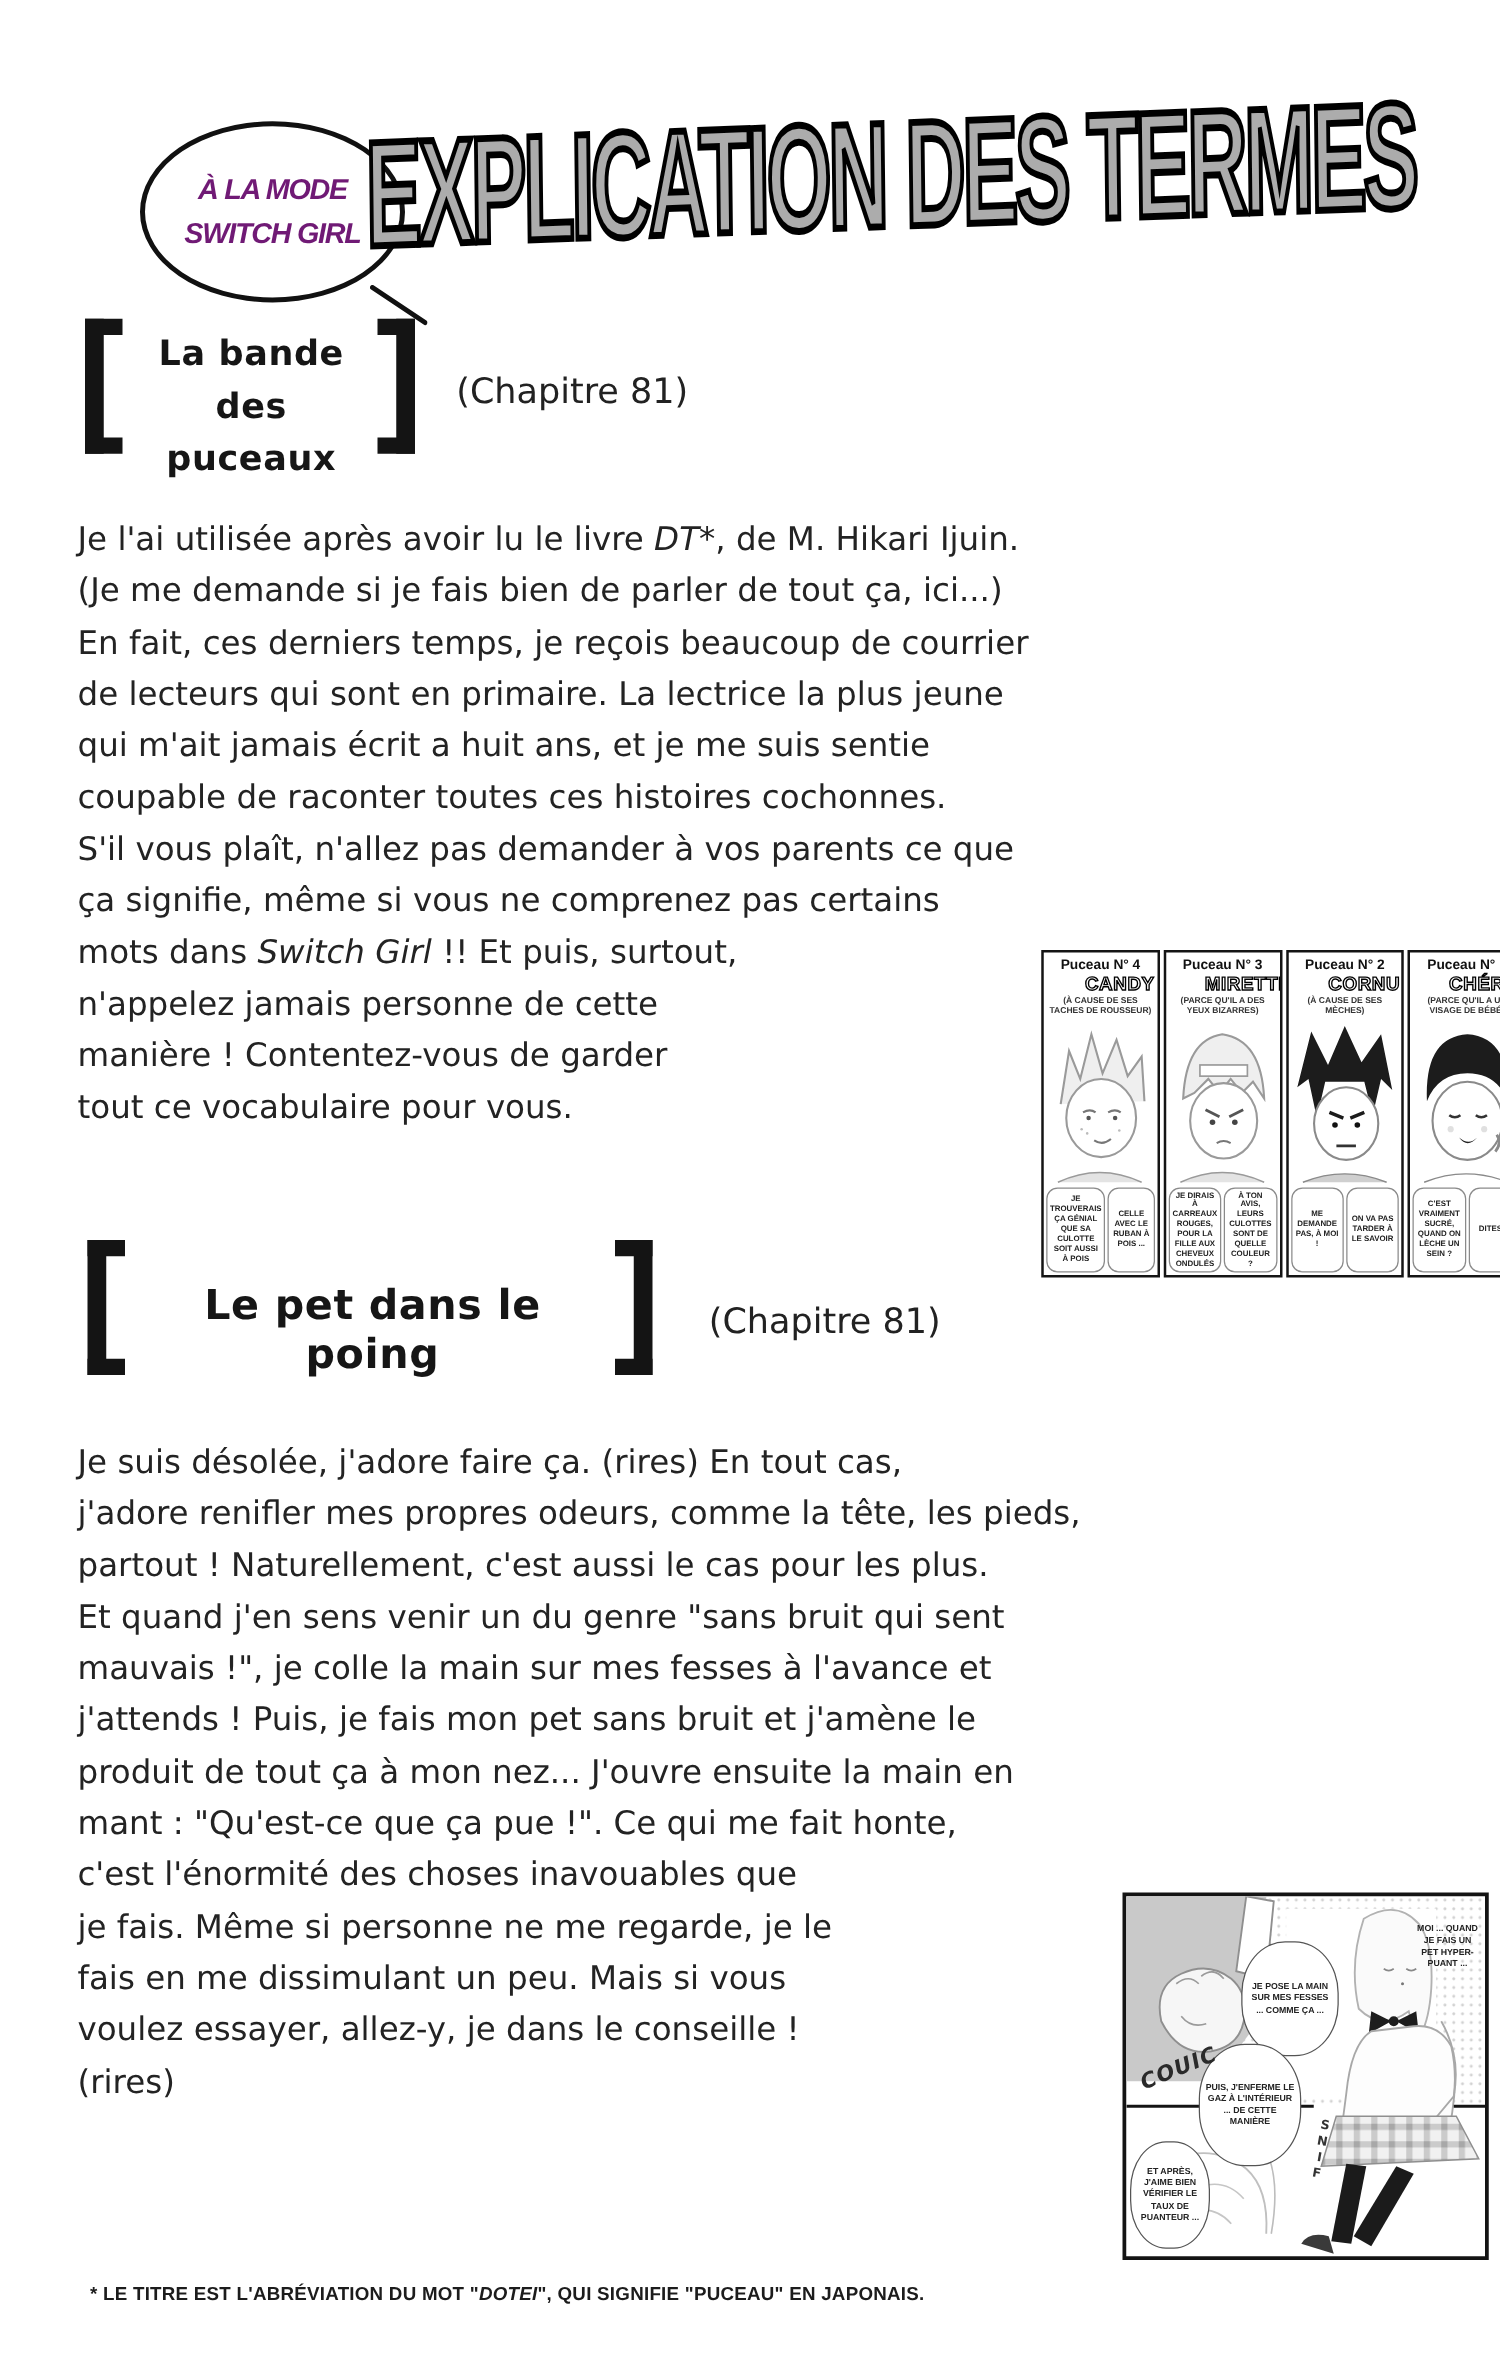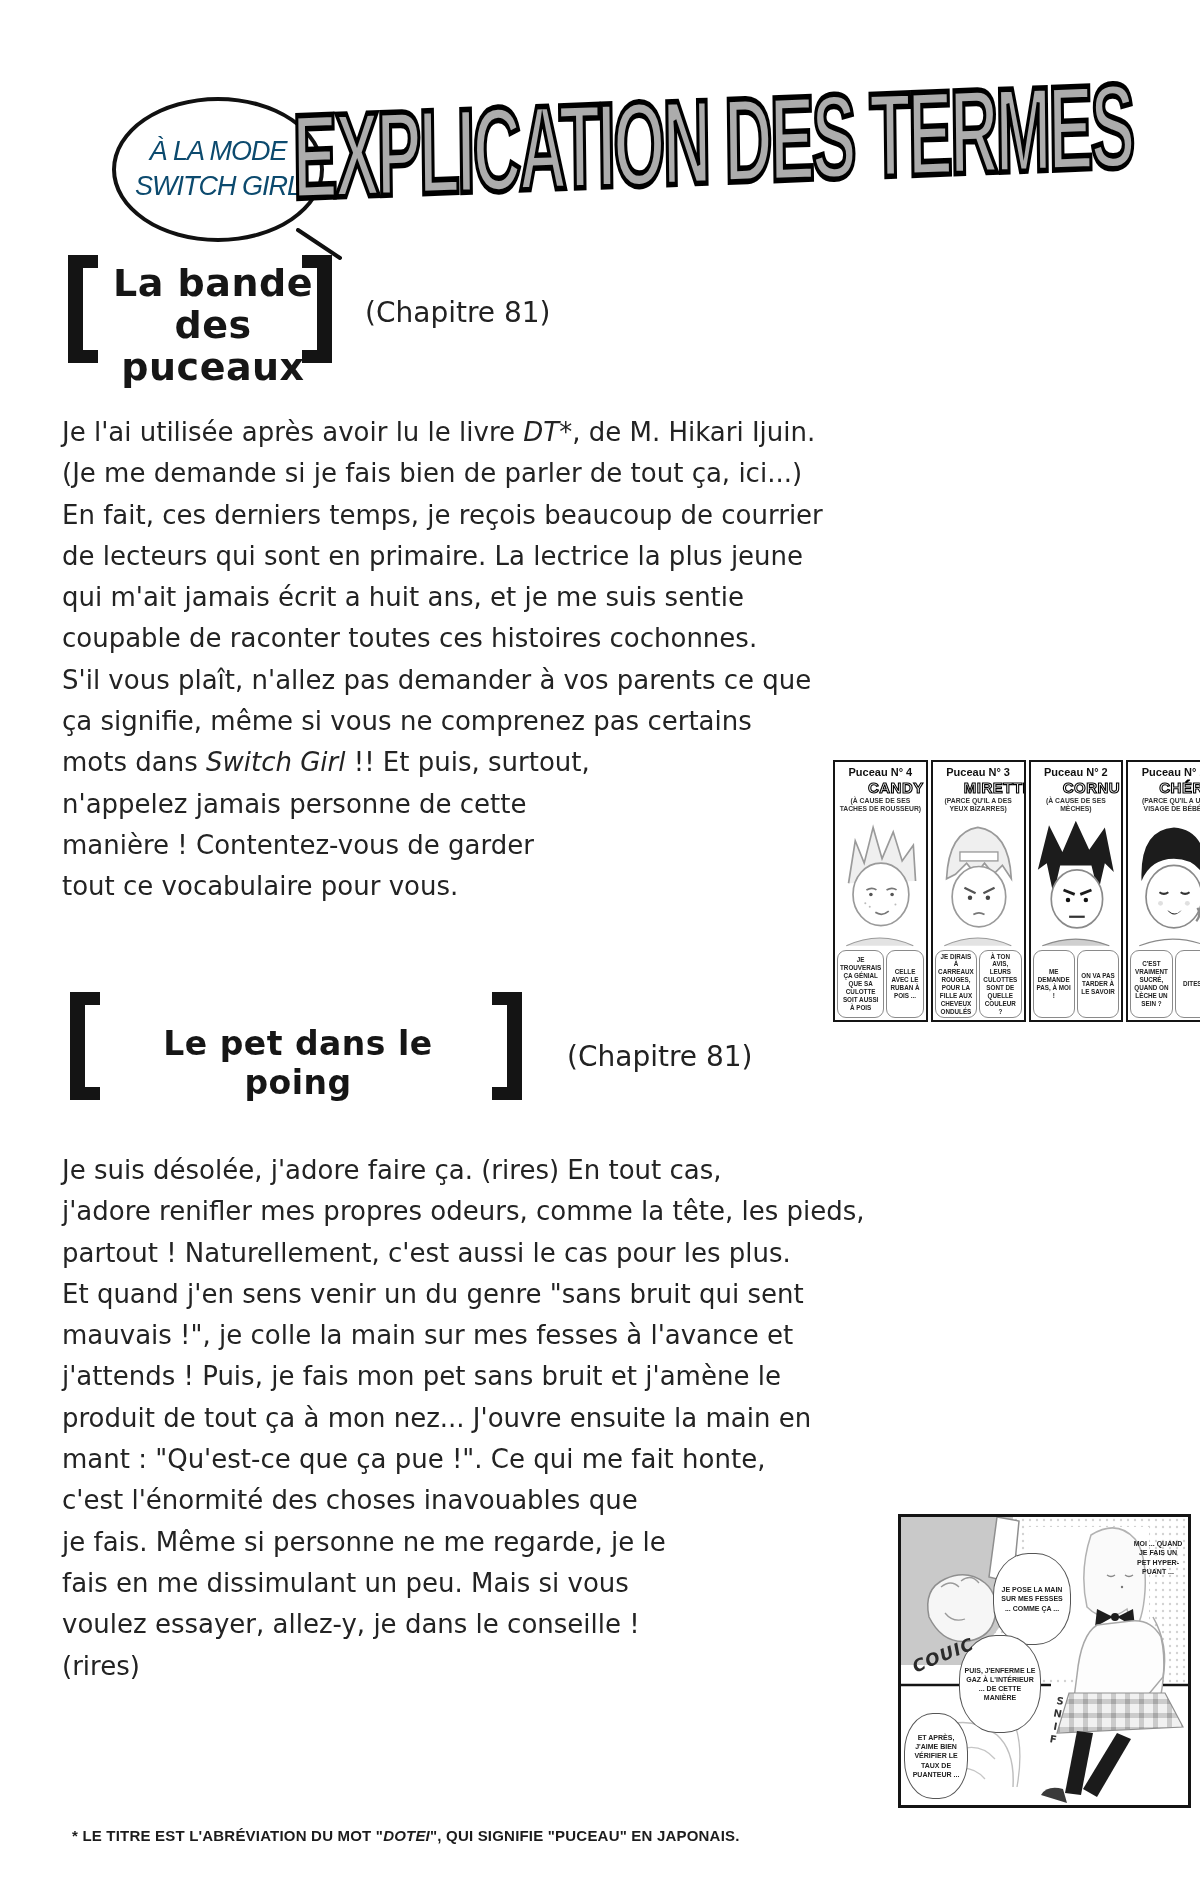--- a/index.html
+++ b/index.html
@@ -2,22 +2,22 @@
 <html><head>
 <meta charset="utf-8">
 <style>
   html,body { margin:0; padding:0; background:#ffffff; }
   .page { position:relative; width:1200px; height:1886px; background:#fff; overflow:hidden;
           font-family:"DejaVu Sans", sans-serif; color:#1e1e1e; }
 
   
   .speech-bubble { position:absolute; left:112px; top:97px; width:212px; height:145px;
     border:4px solid #111; border-radius:50%; background:#fff; text-align:center; box-sizing:border-box; }
-  .speech-bubble .bl { font-weight:normal; font-style:italic; font-size:27px; line-height:35px;
-    font-family:"Liberation Sans", sans-serif; letter-spacing:-1px; color:#0c4a6e; }
+  .speech-bubble .bl { font-weight:bold; font-style:italic; font-size:23px; line-height:35px;
+    font-family:"Liberation Sans", sans-serif; letter-spacing:-1px; color:#701a75; }
   .speech-bubble .inner { padding-top:33px; }
   .bubble-tail { position:absolute; left:296px; top:228px; }
 
   .main-title { position:absolute; left:292px; top:88px; white-space:nowrap;
     font-family:"Liberation Sans", sans-serif; font-weight:900; font-size:76px; letter-spacing:-3px;
     color:#acacac; -webkit-text-stroke:3.5px #000;
     transform:scale(0.88,1.58) rotate(-1.2deg); transform-origin:left top; }
 
   
   .brk { position:absolute; width:30px; height:108px; box-sizing:border-box; }
@@ -79,21 +79,21 @@
       <div class="bl">À LA MODE</div>
       <div class="bl">SWITCH GIRL</div>
     </div>
   </div>
   <svg class="bubble-tail" width="46" height="44">
     <path d="M2,2 L44,30 L20,14 Z" fill="#fff" stroke="#111" stroke-width="4" stroke-linejoin="round"></path>
   </svg>
   <div class="main-title">EXPLICATION DES TERMES</div>
 
   <div class="brk brk-l" style="left:68px; top:255px;"></div>
-  <div class="term-text" style="left:112px; top:262px; width:202px; font-size:38px; line-height:42px;text-align:center;">
+  <div class="term-text" style="left:100px; top:262px; width:202px; font-size:28px; line-height:42px;text-align:center;">
     <div>La bande</div>
     <div>des puceaux</div>
   </div>
   <div class="brk brk-r" style="left:302px; top:255px;"></div>
   <div class="chapter" style="left:348px; top:296px;">(Chapitre 81)</div>
 
   <div class="para" style="top:412px;">
     <div class="ln"><span>Je l'ai utilisée après avoir lu le livre </span><span class="it">DT*</span><span>, de M. Hikari Ijuin.</span></div>
     <div class="ln">(Je me demande si je fais bien de parler de tout ça, ici...)</div>
     <div class="ln">En fait, ces derniers temps, je reçois beaucoup de courrier</div>

